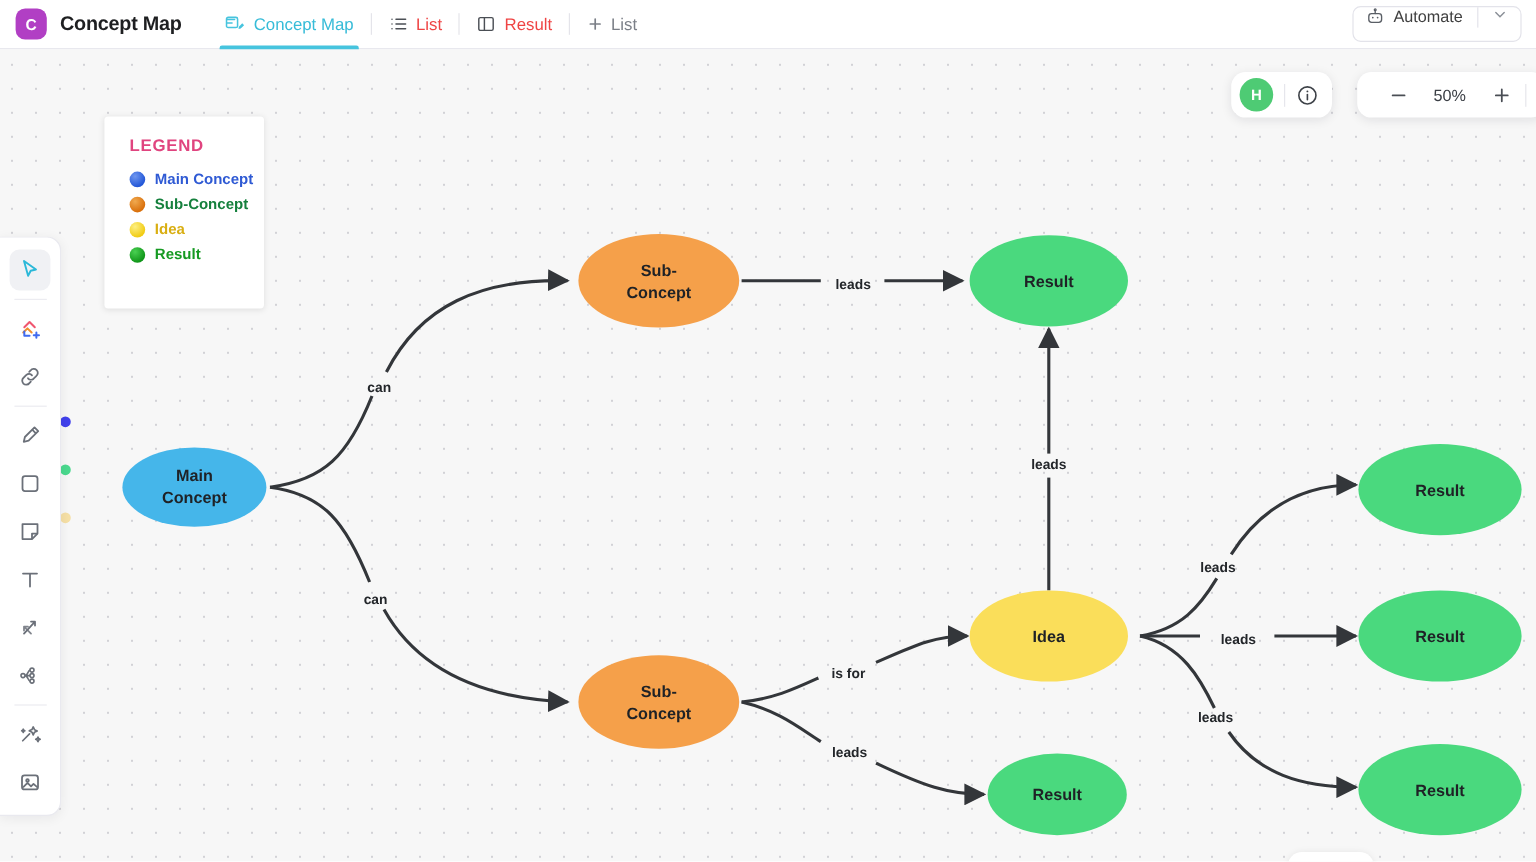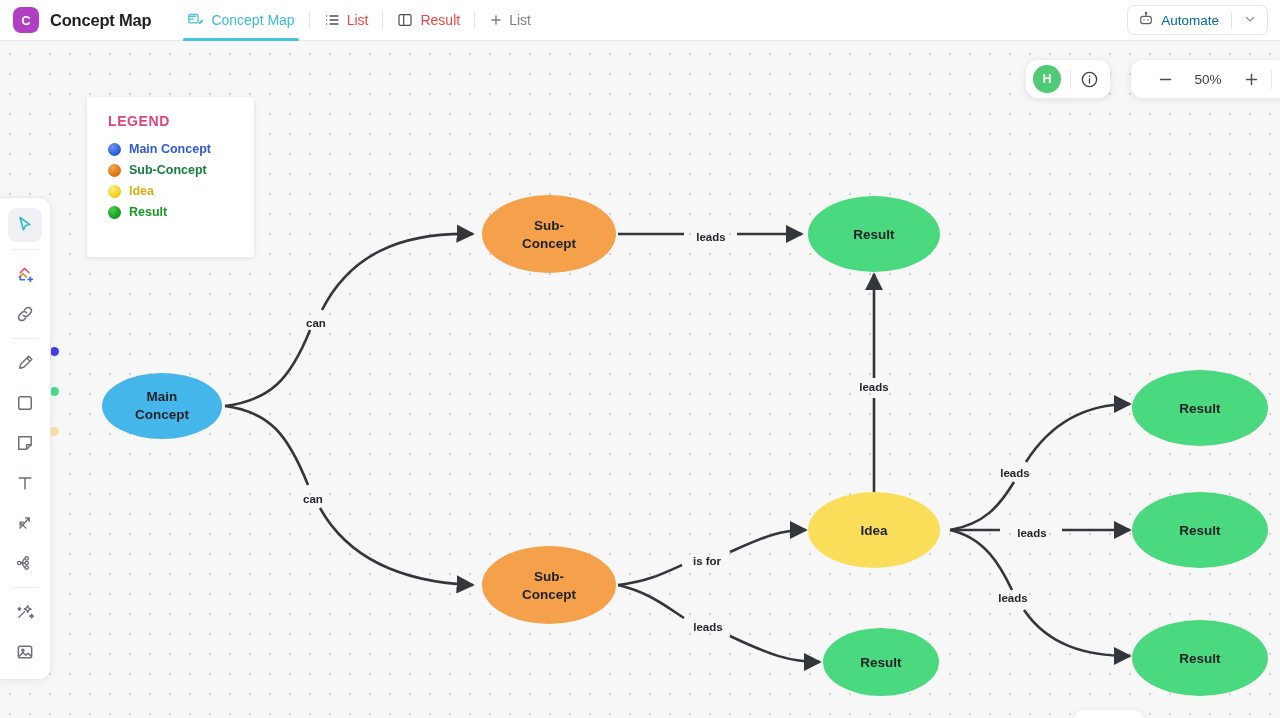--- a/index.html
+++ b/index.html
@@ -33,22 +33,22 @@
   .tab.active { color: #37bcd8; font-weight: 400; }
   .tab.active::after {
     content: ""; position: absolute; left: 10px; right: 10px; bottom: 0;
     height: 3px; border-radius: 2px 2px 0 0; background: #46c4de;
   }
   .tab-sep { width: 1px; height: 18px; background: #e4e4ea; }
   .tab .ic { display: flex; align-items: center; }
   .add-view { color: #7b7f87; gap: 6px; }
   .header-right { margin-left: auto; margin-right: 12px; display: flex; align-items: center; }
   .automate-btn {
-    display: flex; align-items: center; gap: 7px; height: 30px; padding: 0 6px 0 10px;
-    border: 1px solid #e3e3ea; border-radius: 7px; font-size: 13.5px; color: #0369a1;
+    display: flex; align-items: flex-start; gap: 7px; height: 30px; padding: 0 6px 0 10px;
+    border: 1px solid #e3e3ea; border-radius: 7px; font-size: 13.5px; color: #404040;
     background: #fff; cursor: pointer;
   }
   .automate-btn .divider { width: 1px; height: 17px; background: #e3e3ea; margin-left: 5px; }
   .automate-btn .chev { padding: 0 5px; color: #8a8f97; font-size: 11px; }
 
   
   .rail {
     position: absolute; left: 0; top: 197px; width: 51px;
     background: #fff; border: 1px solid #e9e9ef; border-left: none;
     border-radius: 0 12px 12px 0; padding: 7px 0 7px 0;
@@ -71,21 +71,21 @@
     position: absolute; left: 0; top: 41px; width: 1280px; height: 677px;
     background-color: #f7f7f7;
     background-image: radial-gradient(circle, #d2d2d6 1.1px, transparent 1.2px);
     background-size: 20px 20px; background-position: 0px 3px;
     overflow: hidden;
   }
   .canvas svg { position: absolute; inset: 0; }
 
   
   .legend {
-    position: absolute; left: 87px; top: 97px; width: 167px; height: 160px;
+    position: absolute; left: 87px; top: 97px; width: 133px; height: 160px;
     background: #fff; border-radius: 3px; box-shadow: 0 1px 5px rgba(0,0,0,.10);
     padding: 16px 0 0 21px; z-index: 20;
   }
   .legend h3 {
     font-size: 14px; font-weight: 700; color: #e0447f; letter-spacing: .6px;
     margin-bottom: 13px;
   }
   .legend-row { display: flex; align-items: center; gap: 8px; margin-bottom: 7px; }
   .legend-dot { width: 13px; height: 13px; border-radius: 50%; flex: none; }
   .legend-label { font-size: 12.5px; font-weight: 700; text-align: right; }

